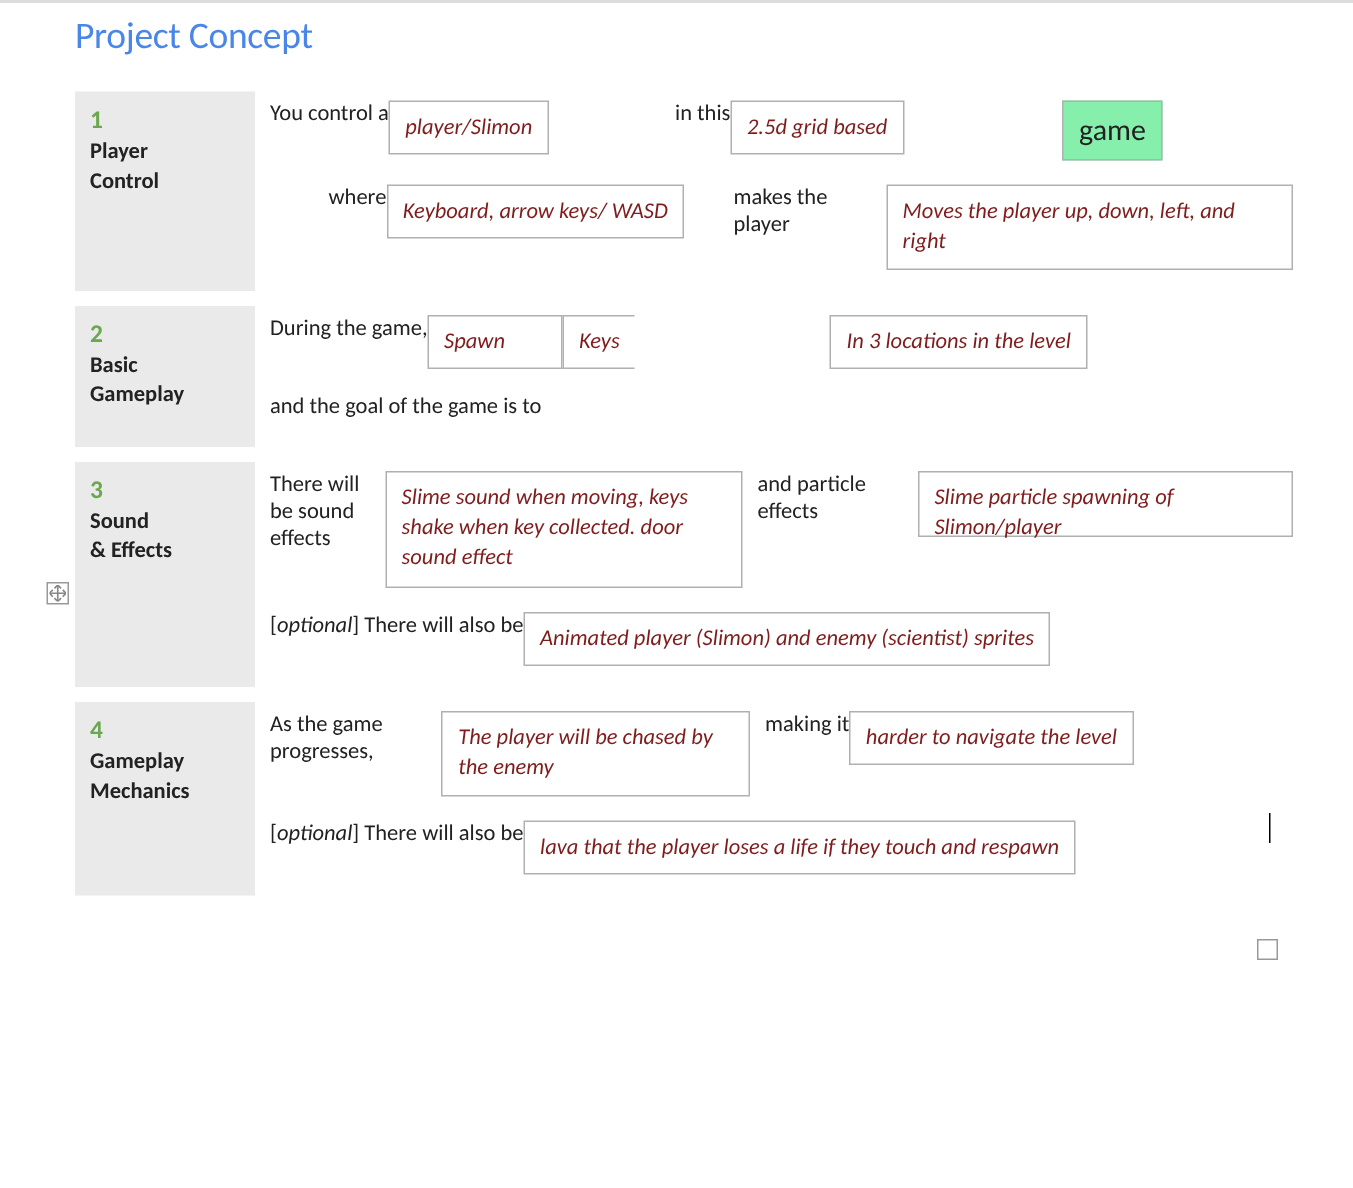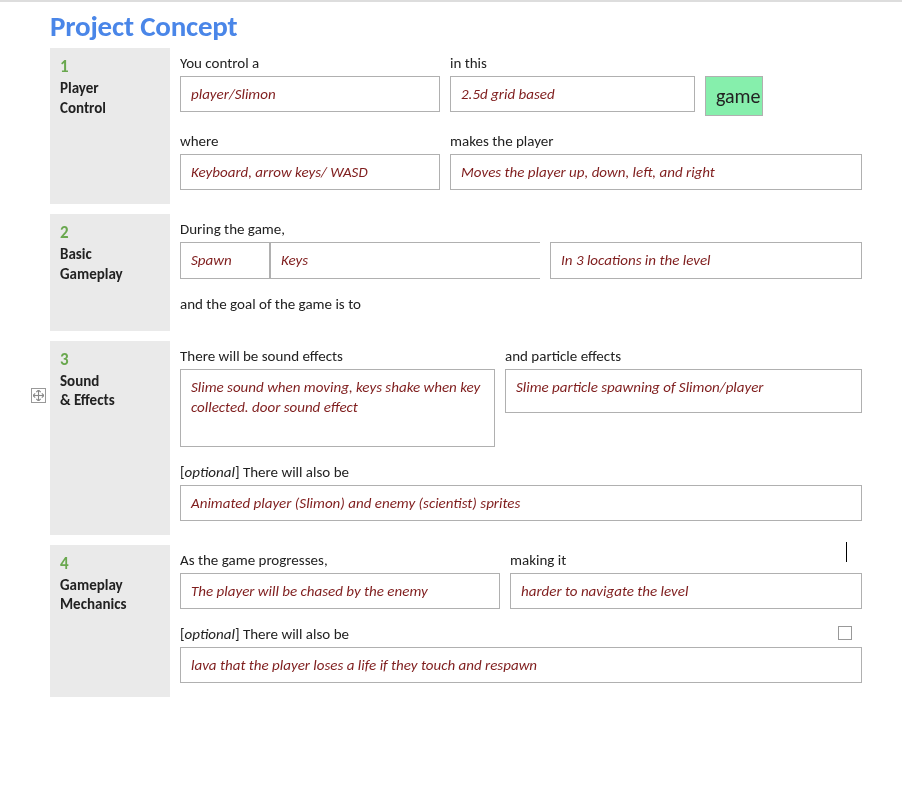--- a/index.html
+++ b/index.html
@@ -10,23 +10,23 @@
     height: 792px;
     overflow: hidden;
     position: relative;
     border-top: 2px solid #ddd;
   }
   .canvas {
     padding: 6px 40px 0 50px;
   }
   h1.title {
     color: #4a86e8;
-    font-size: 29px;
-    font-weight: 700;
-    margin-bottom: 4px;
+    font-size: 25px;
+    font-weight: 400;
+    margin-bottom: 22px;
     letter-spacing: -0.2px;
   }
   .section {
     display: flex;
     margin-bottom: 10px;
   }
   .side {
     width: 120px;
     min-width: 120px;
     background: #eaeaea;
@@ -49,21 +49,21 @@
     padding: 6px 0 14px 10px;
     background: #fff;
   }
   .row {
     display: flex;
     align-items: flex-start;
     margin-bottom: 16px;
     gap: 10px;
   }
   .row:last-child { margin-bottom: 0; }
-  .col { display: flex; flex-direction: column; }
+  .col { display: flex; flex-direction: row; }
   .lbl {
     font-size: 15px;
     color: #222;
     margin-bottom: 4px;
   }
   .lbl .opt { font-style: italic; }
   .box {
     border: 1px solid #b0b0b0;
     padding: 7px 10px;
     font-size: 15px;
@@ -139,21 +139,21 @@
         <div class="col" style="width:245px;">
           <div class="lbl">in this</div>
           <div class="box">2.5d grid based</div>
         </div>
         <div class="col" style="width:58px;">
           <div class="lbl">&nbsp;</div>
           <div class="static">game</div>
         </div>
       </div>
       <div class="row">
-        <div class="col" style="width:260px;">
+        <div class="col" style="width:260px;margin-left:39px;">
           <div class="lbl">where</div>
           <div class="box">Keyboard, arrow keys/ WASD</div>
         </div>
         <div class="col flex1">
           <div class="lbl">makes the player</div>
           <div class="box">Moves the player up, down, left, and right</div>
         </div>
       </div>
     </div>
   </div>

